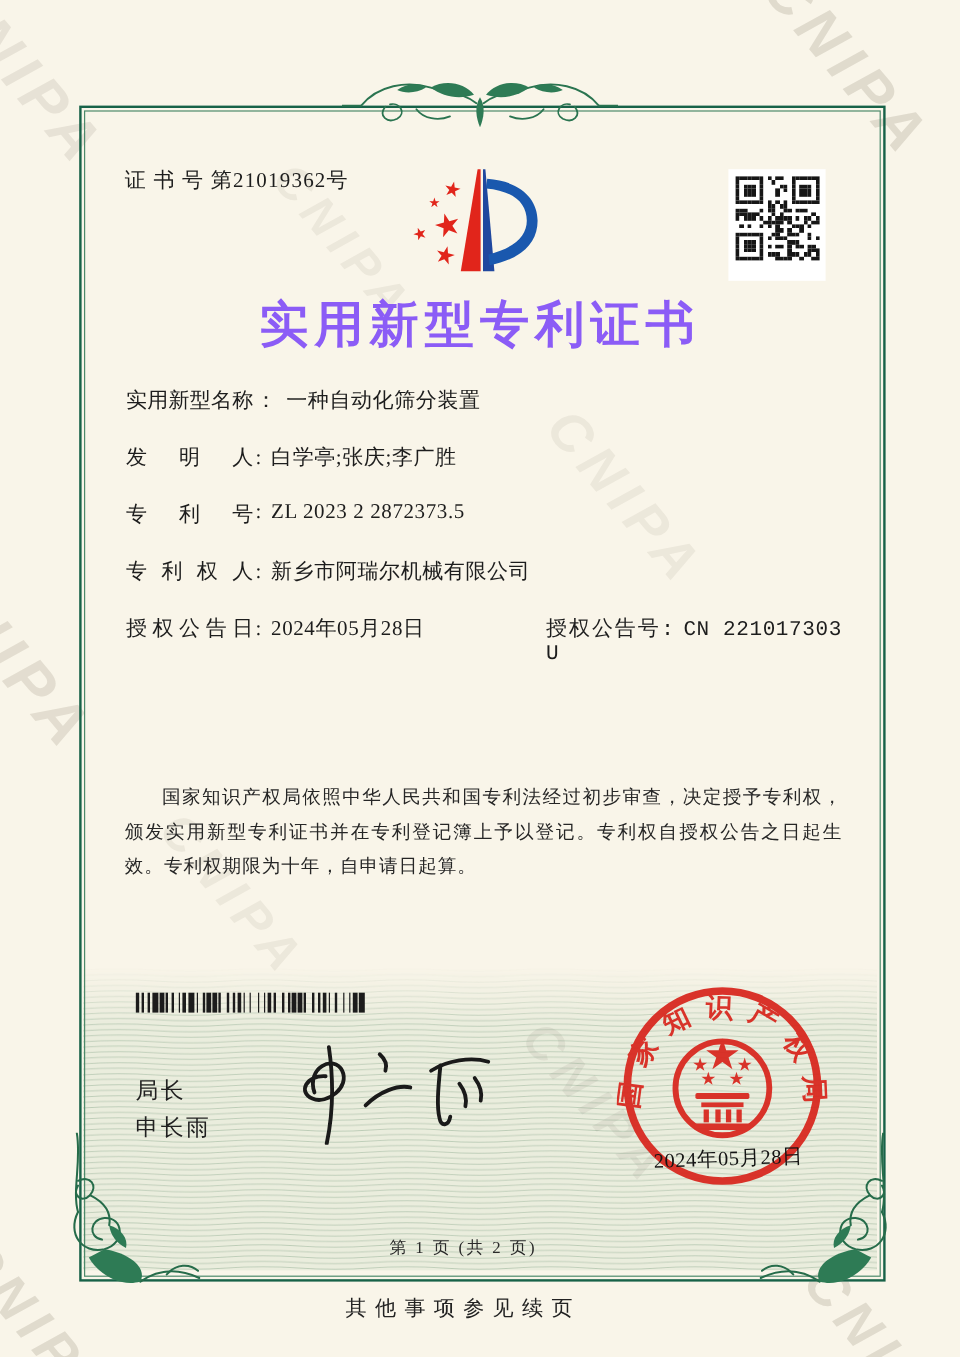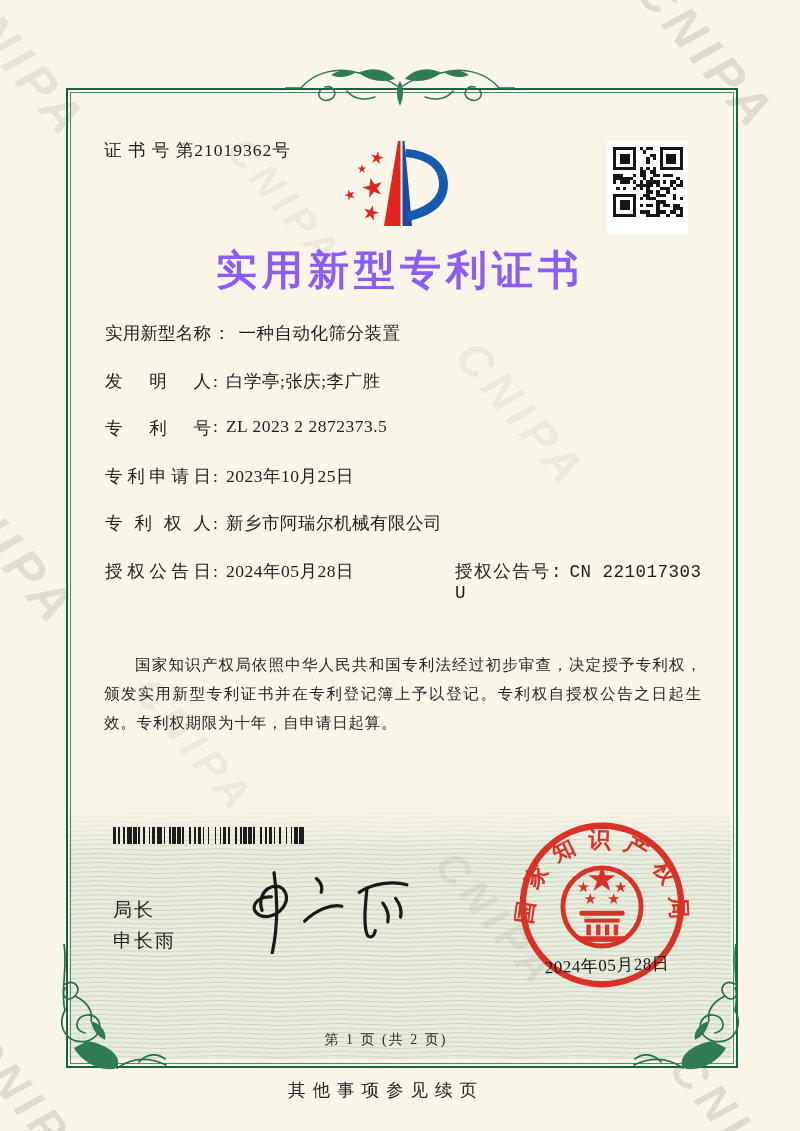--- a/index.html
+++ b/index.html
@@ -617,23 +617,20 @@
 
   <div class="fields">
     <div class="frow">
       <span class="lbl">实用新型名称</span><span class="sep">：</span><span class="val">一种自动化筛分装置</span>
     </div>
     <div class="frow">
       <span class="lbl">发明人</span><span class="sep">:</span><span class="val">白学亭;张庆;李广胜</span>
     </div>
     <div class="frow">
       <span class="lbl">专利号</span><span class="sep">:</span><span class="val">ZL 2023 2 2872373.5</span>
-    </div>
-    <div class="frow">
-      <span class="lbl">专利申请日</span><span class="sep">:</span><span class="val">2023年10月25日</span>
     </div>
     <div class="frow">
       <span class="lbl">专利权人</span><span class="sep">:</span><span class="val">新乡市阿瑞尔机械有限公司</span>
     </div>
     <div class="frow">
       <span class="lbl">授权公告日</span><span class="sep">:</span><span class="val">2024年05月28日</span>
       <span class="grant2">
         <span class="lbl2">授权公告号</span><span class="sep">:</span><span class="val">CN 221017303 U</span>
       </span>
     </div>

